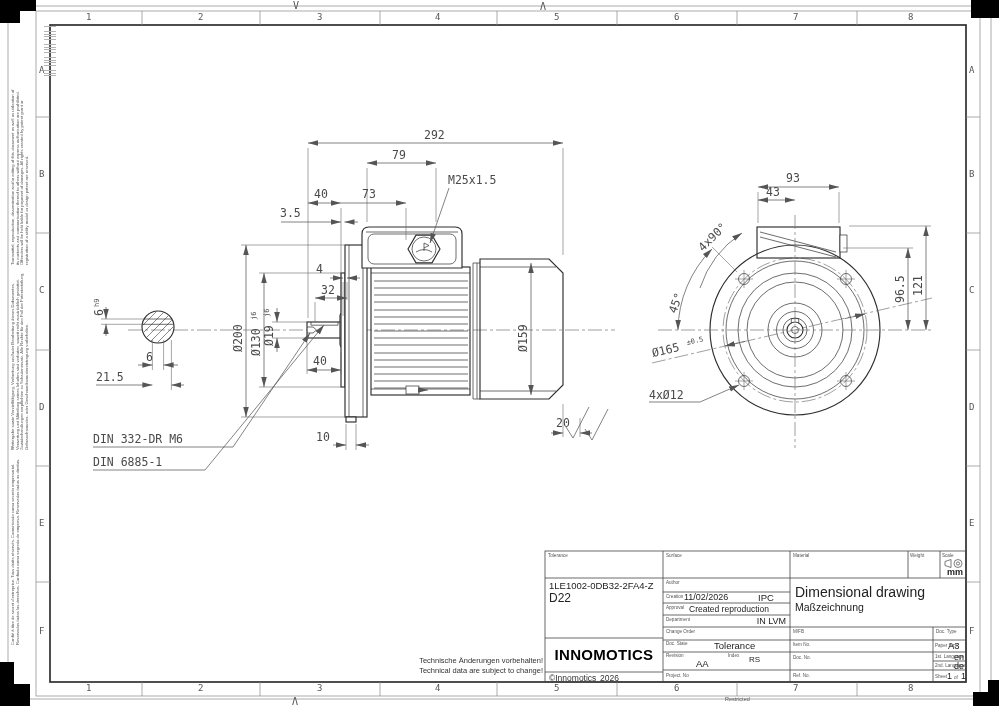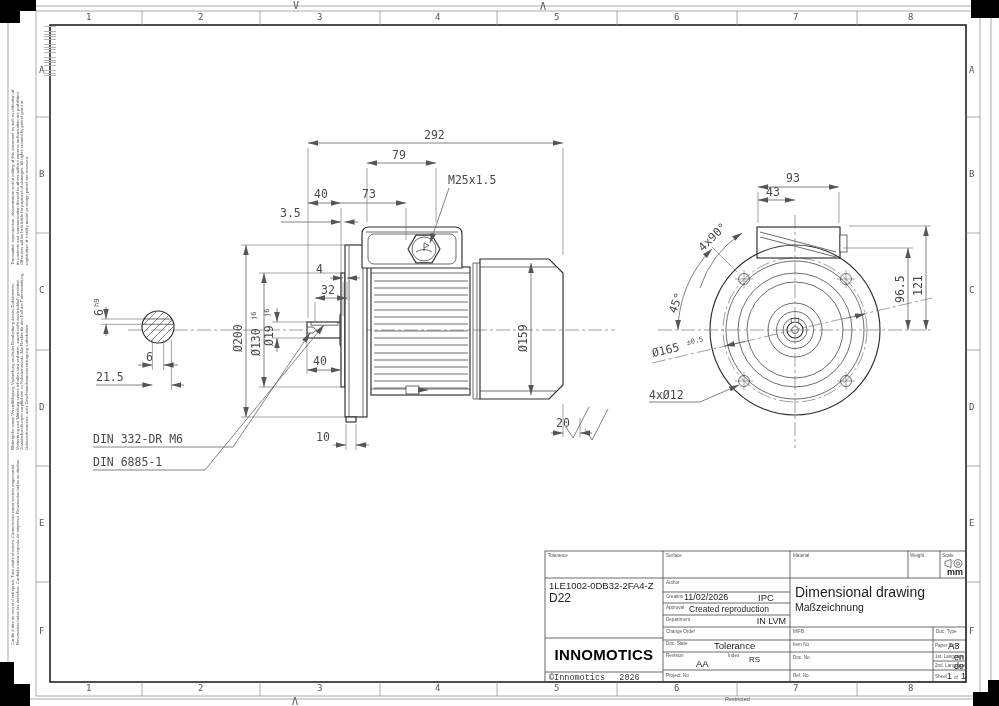--- a/index.html
+++ b/index.html
@@ -1,21 +1,21 @@
 <!DOCTYPE html>
 <html><head>
 <meta charset="utf-8">
 <style>
   html,body{margin:0;padding:0;background:#fff;}
   #sheet{position:relative;width:999px;height:706px;background:#ffffff;overflow:hidden;
          font-family:"Liberation Sans",sans-serif;color:#3a3a3a;}
   #cad{position:absolute;left:0;top:0;}
   .abs{position:absolute;white-space:nowrap;}
   .band{font-family:"DejaVu Sans Mono",monospace;font-size:9px;color:#555;}
-  .mono{font-family:Liberation Mono, monospace;}
+  .mono{font-family:Liberation Sans, sans-serif;}
   .tbl{font-size:4.6px;color:#555;letter-spacing:0;}
   .tbv{font-size:9px;color:#222;}
   .legal{font-size:4.2px;line-height:1.12;color:#555;transform-origin:0 0;transform:rotate(-90deg);
          white-space:normal;font-family:"Liberation Sans",sans-serif;}
   .stripes{background:repeating-linear-gradient(#b5b5b5 0 .8px,transparent .8px 2.6px);}
   .notes{font-size:7.5px;line-height:1.35;color:#333;text-align:right;}
   svg text{font-family:"DejaVu Sans Mono",monospace;fill:#4a4a4a;}
   .d{font-size:11.5px;} .dsm{font-size:7px;} .fold{font-size:10px;fill:#555;}
   .obj{stroke:#2e2e2e;stroke-width:1.15;fill:none;}
   .obj2{stroke:#2e2e2e;stroke-width:.7;fill:none;}
@@ -299,20 +299,24 @@
   <span class="abs band" style="left:969px;top:285px">C</span>
   <span class="abs band" style="left:969px;top:402px">D</span>
   <span class="abs band" style="left:969px;top:518px">E</span>
   <span class="abs band" style="left:969px;top:626px">F</span>
 
   <div class="abs stripes" style="left:44px;top:26px;width:12px;height:52px;"></div>
   <div class="abs legal" style="left:11px;top:265px;width:180px;height:24px;">Transmittal, reproduction, dissemination and/or editing of this document as well as utilization of its contents and communication thereof to others without express authorization are prohibited. Offenders will be held liable for payment of damages. All rights created by patent grant or registration of a utility model or design patent are reserved.</div>
   <div class="abs legal" style="left:11px;top:450px;width:182px;height:24px;">Weitergabe sowie Vervielfältigung, Verbreitung und/oder Bearbeitung dieses Dokumentes, Verwertung und Mitteilung seines Inhaltes sind verboten, soweit nicht ausdrücklich gestattet. Zuwiderhandlungen verpflichten zu Schadenersatz. Alle Rechte für den Fall der Patenterteilung, Gebrauchsmuster- oder Geschmacksmustereintragung vorbehalten.</div>
   <div class="abs legal" style="left:11px;top:645px;width:190px;height:24px;">Confié à titre de secret d'entreprise. Tous droits réservés. Comunicado como secreto empresarial. Reservados todos los derechos. Confiado como segredo de empresa. Reservados todos os direitos.</div>
 
+  <div class="abs notes" style="left:343px;top:656px;width:200px;">
+    <div>Technische Änderungen vorbehalten!</div>
+    <div>Technical data are subject to change!</div>
+  </div>
   <div class="abs" style="left:725px;top:696px;font-size:5.5px;color:#555;">Restricted</div>
 
   <div>
     <span class="abs tbl" style="left:548px;top:553px">Tolerance</span>
     <span class="abs tbl" style="left:666px;top:553px">Surface</span>
     <span class="abs tbl" style="left:793px;top:553px">Material</span>
     <span class="abs tbl" style="left:910px;top:553px">Weight</span>
     <span class="abs tbl" style="left:942px;top:553px">Scale</span>
     <svg class="abs" style="left:944px;top:559px" width="20" height="9" viewBox="0 0 20 9">
       <polygon points="1,2.5 7,0.5 7,8.5 1,6.5" fill="none" stroke="#444" stroke-width="0.7"></polygon>
@@ -355,16 +359,16 @@
     <span class="abs tbl" style="left:935px;top:663px">2nd. Language</span>
     <span class="abs tbv" style="left:954px;top:661px">de</span>
     <span class="abs tbl" style="left:793px;top:673px">Ref. No.</span>
     <span class="abs tbl" style="left:935px;top:674px">Sheet</span>
     <span class="abs tbv" style="left:947px;top:671px">1</span>
     <span class="abs tbl" style="left:954px;top:675px">of</span>
     <span class="abs tbv" style="left:961px;top:671px">1</span>
 
     <span class="abs" style="left:549px;top:646px;width:110px;text-align:center;font-size:15px;font-weight:800;letter-spacing:.3px;color:#000">INNOMOTICS</span>
     <span class="abs mono" style="left:549px;top:673px;font-size:8.5px;color:#333">©Innomotics</span>
-    <span class="abs mono" style="left:600px;top:673px;width:59px;text-align:center;font-size:8.5px;color:#333">2026</span>
+    <span class="abs mono" style="left:600px;top:673px;width:59px;text-align:left;font-size:8.5px;color:#333">2026</span>
   </div>
 
 </div>
 
 </body></html>

